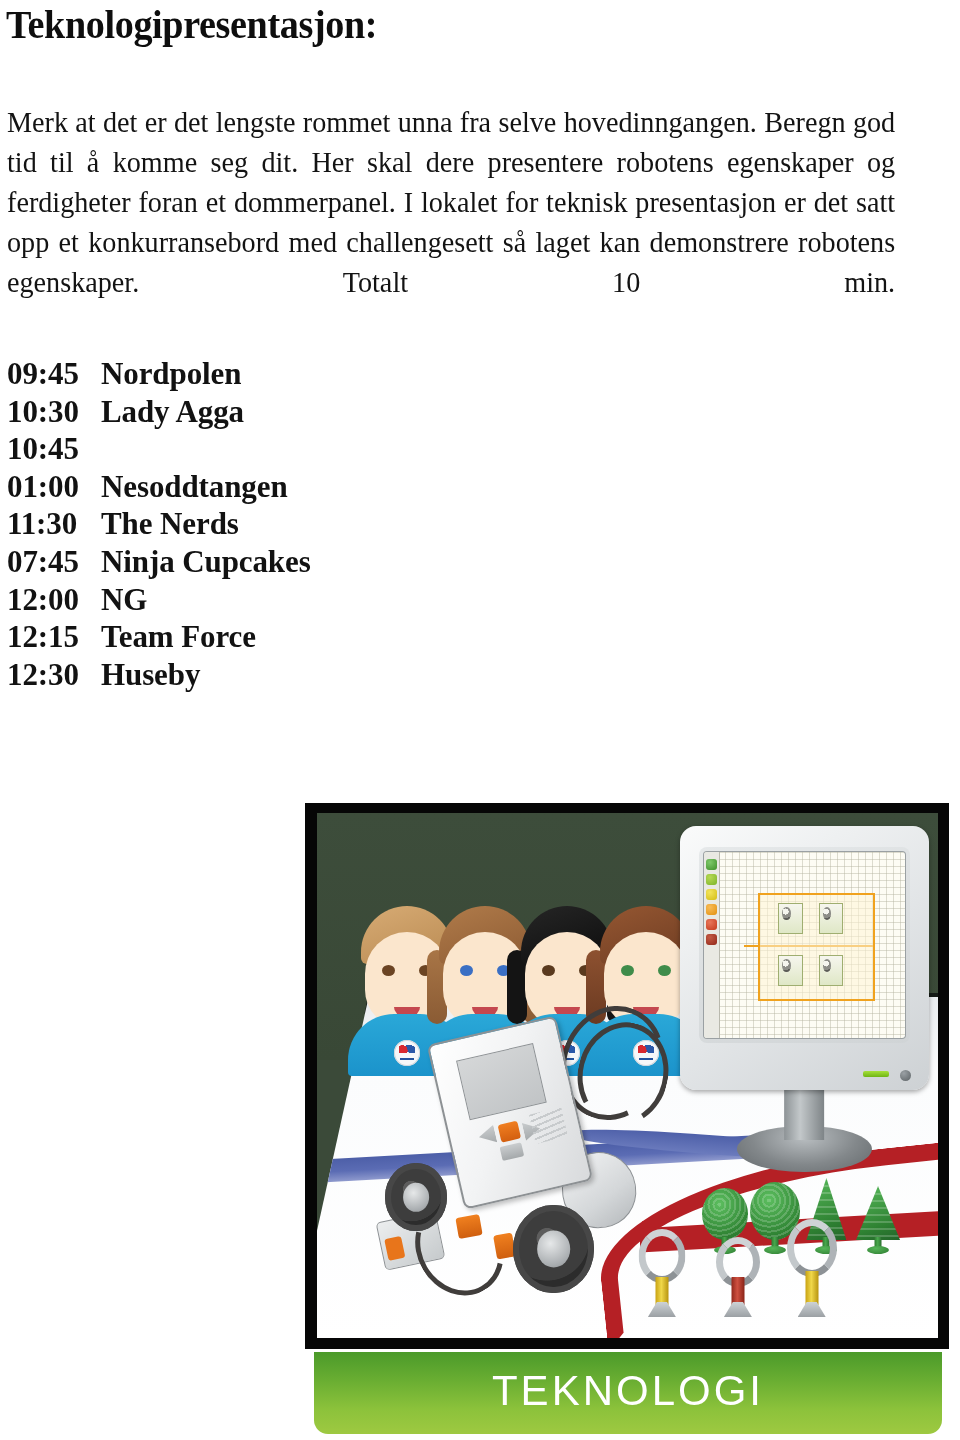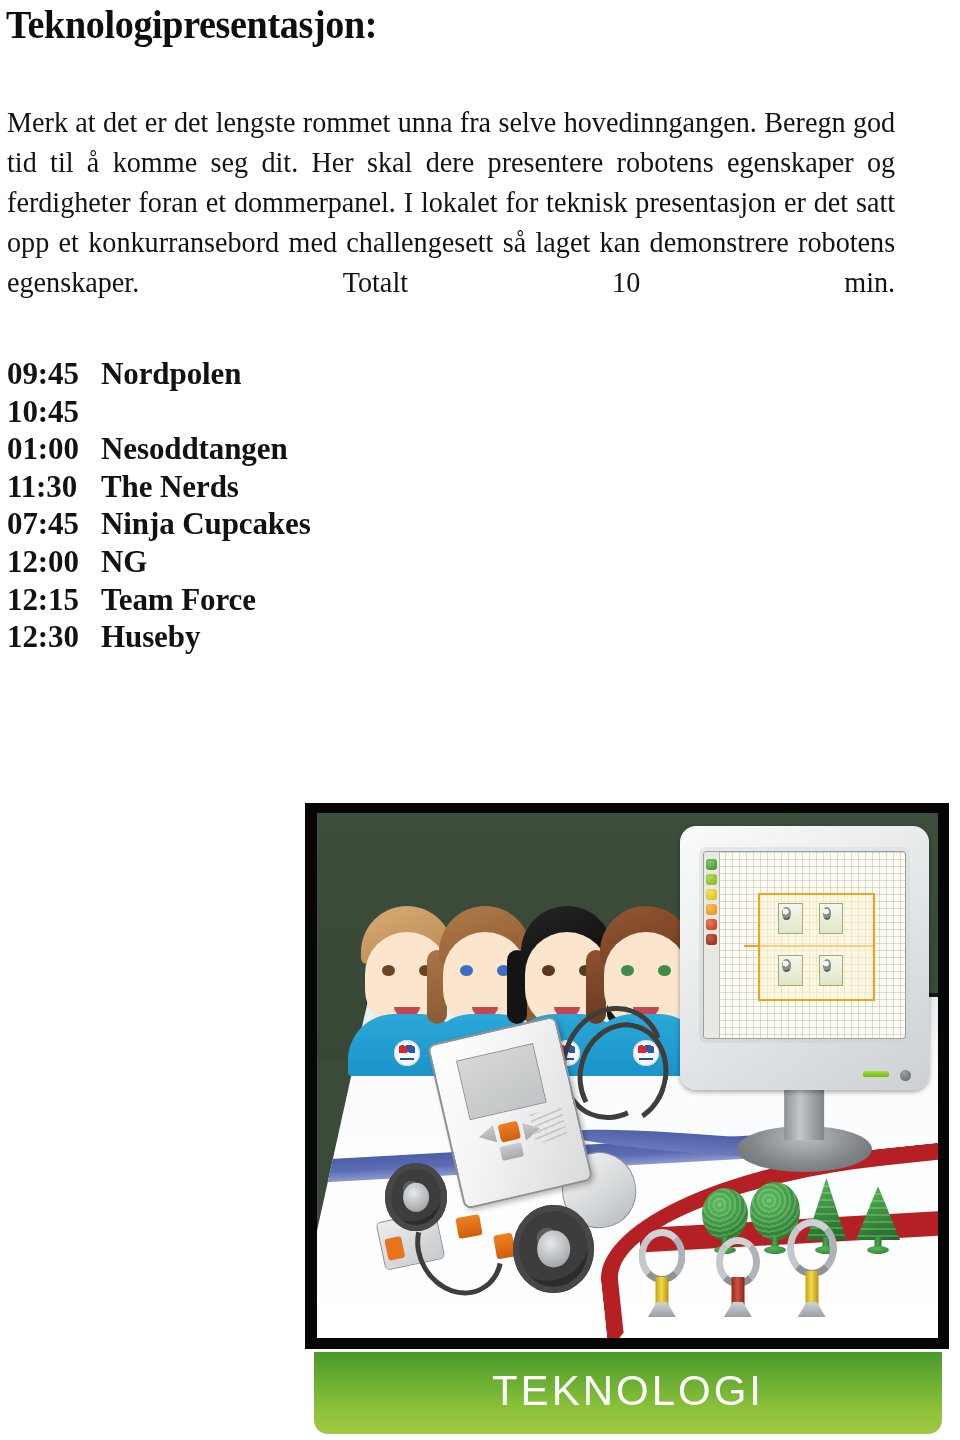--- a/index.html
+++ b/index.html
@@ -639,20 +639,24 @@
 
 <div id="page-title">Teknologipresentasjon:</div>
 
 <div id="intro-paragraph">Merk at det er det lengste rommet unna fra selve hovedinngangen. Beregn god tid til å komme seg dit. Her skal dere presentere robotens egenskaper og ferdigheter foran et dommerpanel. I lokalet for teknisk presentasjon er det satt opp et konkurransebord med challengesett så laget kan demonstrere robotens egenskaper. Totalt 10 min.</div>
 
 <div id="schedule">
 
   <div class="schedule-row">
     <span class="schedule-time">09:45</span>
     <span class="schedule-team">Nordpolen</span>
+  </div>
+  <div class="schedule-row">
+    <span class="schedule-time">10:30</span>
+    <span class="schedule-team">Lady Agga</span>
   </div>
   <div class="schedule-row">
     <span class="schedule-time">10:45</span>
   </div>
   <div class="schedule-row">
     <span class="schedule-time">01:00</span>
     <span class="schedule-team">Nesoddtangen</span>
   </div>
   <div class="schedule-row">
     <span class="schedule-time">11:30</span>

